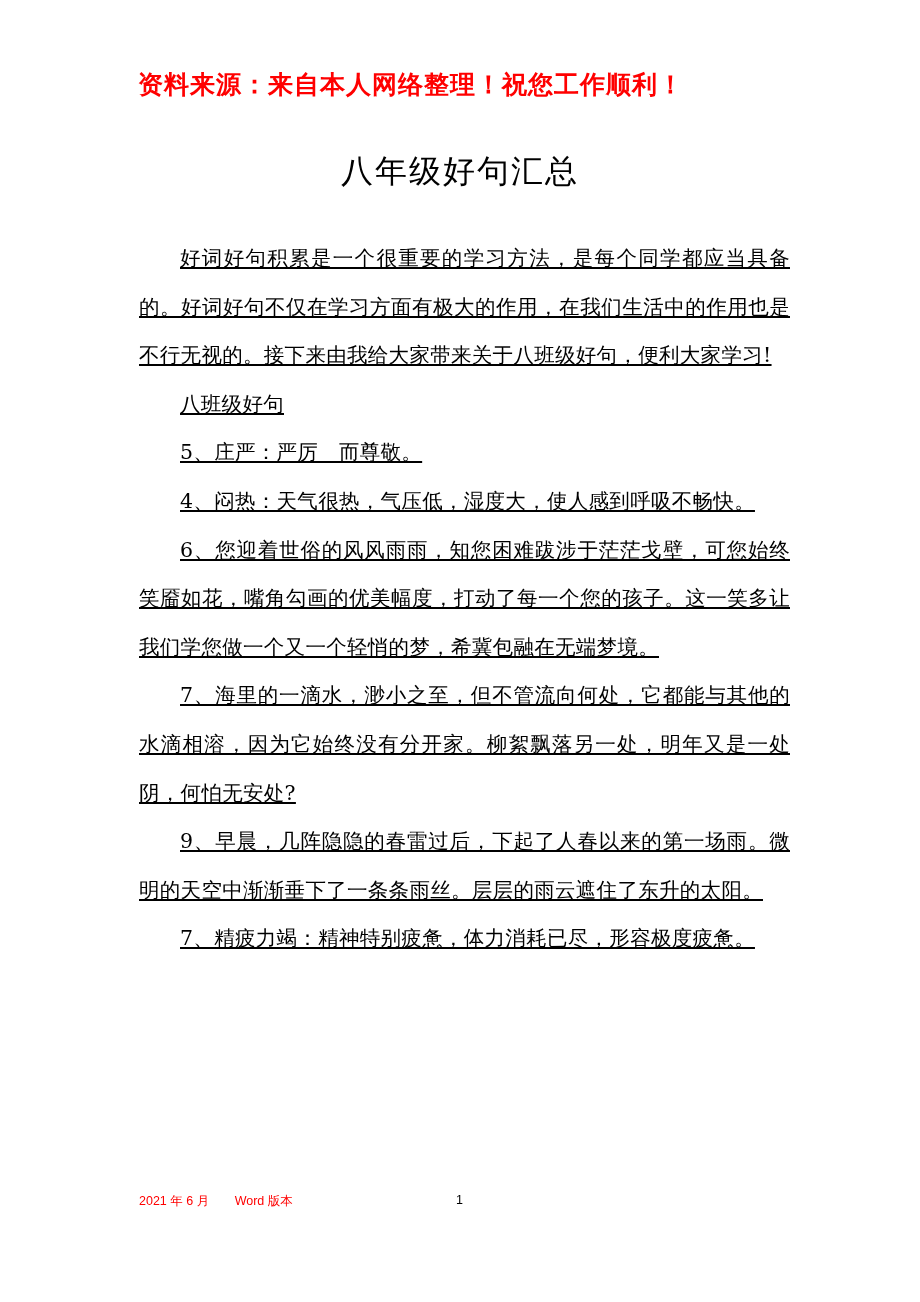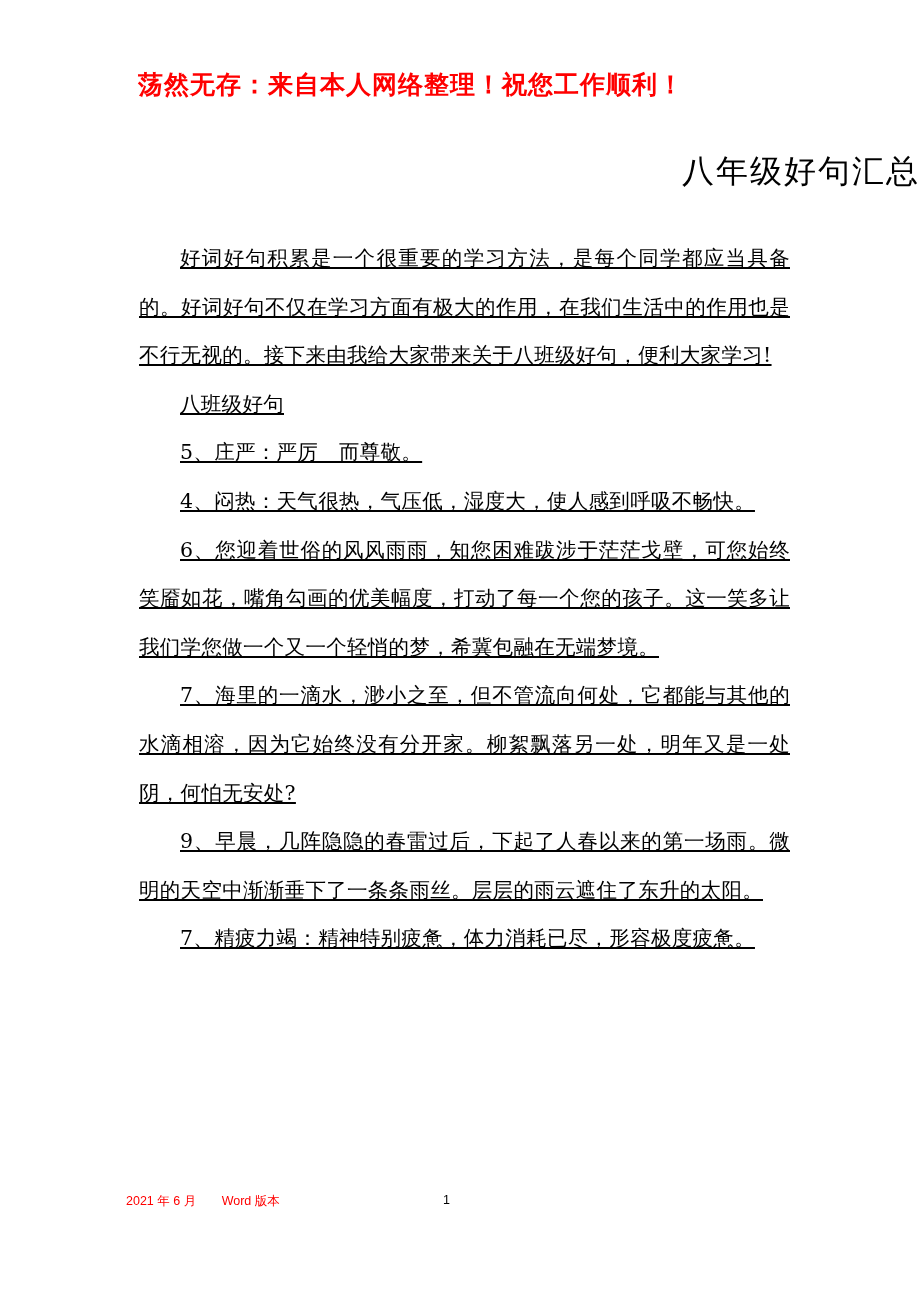--- a/index.html
+++ b/index.html
@@ -23,21 +23,21 @@
     font-weight: bold;
     color: #ff0000;
     letter-spacing: 1px;
     white-space: nowrap;
   }
   .doc-title {
     position: absolute;
     left: 0;
     width: 920px;
     top: 150px;
-    text-align: right;
+    text-align: center;
     font-size: 32px;
     letter-spacing: 2px;
   }
   .doc-body {
     position: absolute;
     left: 139px;
     top: 234px;
     width: 651px;
   }
   .para {
@@ -45,38 +45,38 @@
     line-height: 48.6px;
     margin: 0;
     text-align: justify;
     text-indent: 41px;
     letter-spacing: 0.3px;
     text-decoration: underline;
   }
   .footer {
     position: absolute;
     top: 1193px;
-    left: 126px;
+    left: 139px;
     width: 651px;
     font-family: "Liberation Sans", "DejaVu Sans", sans-serif;
     font-size: 12.5px;
   }
   .footer-date { color: #ff0000; }
   .footer-version { color: #ff0000; margin-left: 22px; }
   .footer-page {
     position: absolute;
     left: 317px;
     top: 0;
     color: #000000;
   }
 </style>
 </head>
 <body>
 
-<div class="header-banner">荡然无存：来自本人网络整理！祝您工作顺利！</div>
+<div class="header-banner">资料来源：来自本人网络整理！祝您工作顺利！</div>
 
 <div class="doc-title">八年级好句汇总</div>
 
 <div class="doc-body">
   <p class="para">好词好句积累是一个很重要的学习方法，是每个同学都应当具备的。好词好句不仅在学习方面有极大的作用，在我们生活中的作用也是不行无视的。接下来由我给大家带来关于八班级好句，便利大家学习!</p>
   <p class="para">八班级好句</p>
   <p class="para">5、庄严：严厉　而尊敬。</p>
   <p class="para">4、闷热：天气很热，气压低，湿度大，使人感到呼吸不畅快。</p>
   <p class="para">6、您迎着世俗的风风雨雨，知您困难跋涉于茫茫戈壁，可您始终笑靥如花，嘴角勾画的优美幅度，打动了每一个您的孩子。这一笑多让我们学您做一个又一个轻悄的梦，希冀包融在无端梦境。</p>
   <p class="para">7、海里的一滴水，渺小之至，但不管流向何处，它都能与其他的水滴相溶，因为它始终没有分开家。柳絮飘落另一处，明年又是一处阴，何怕无安处?</p>

